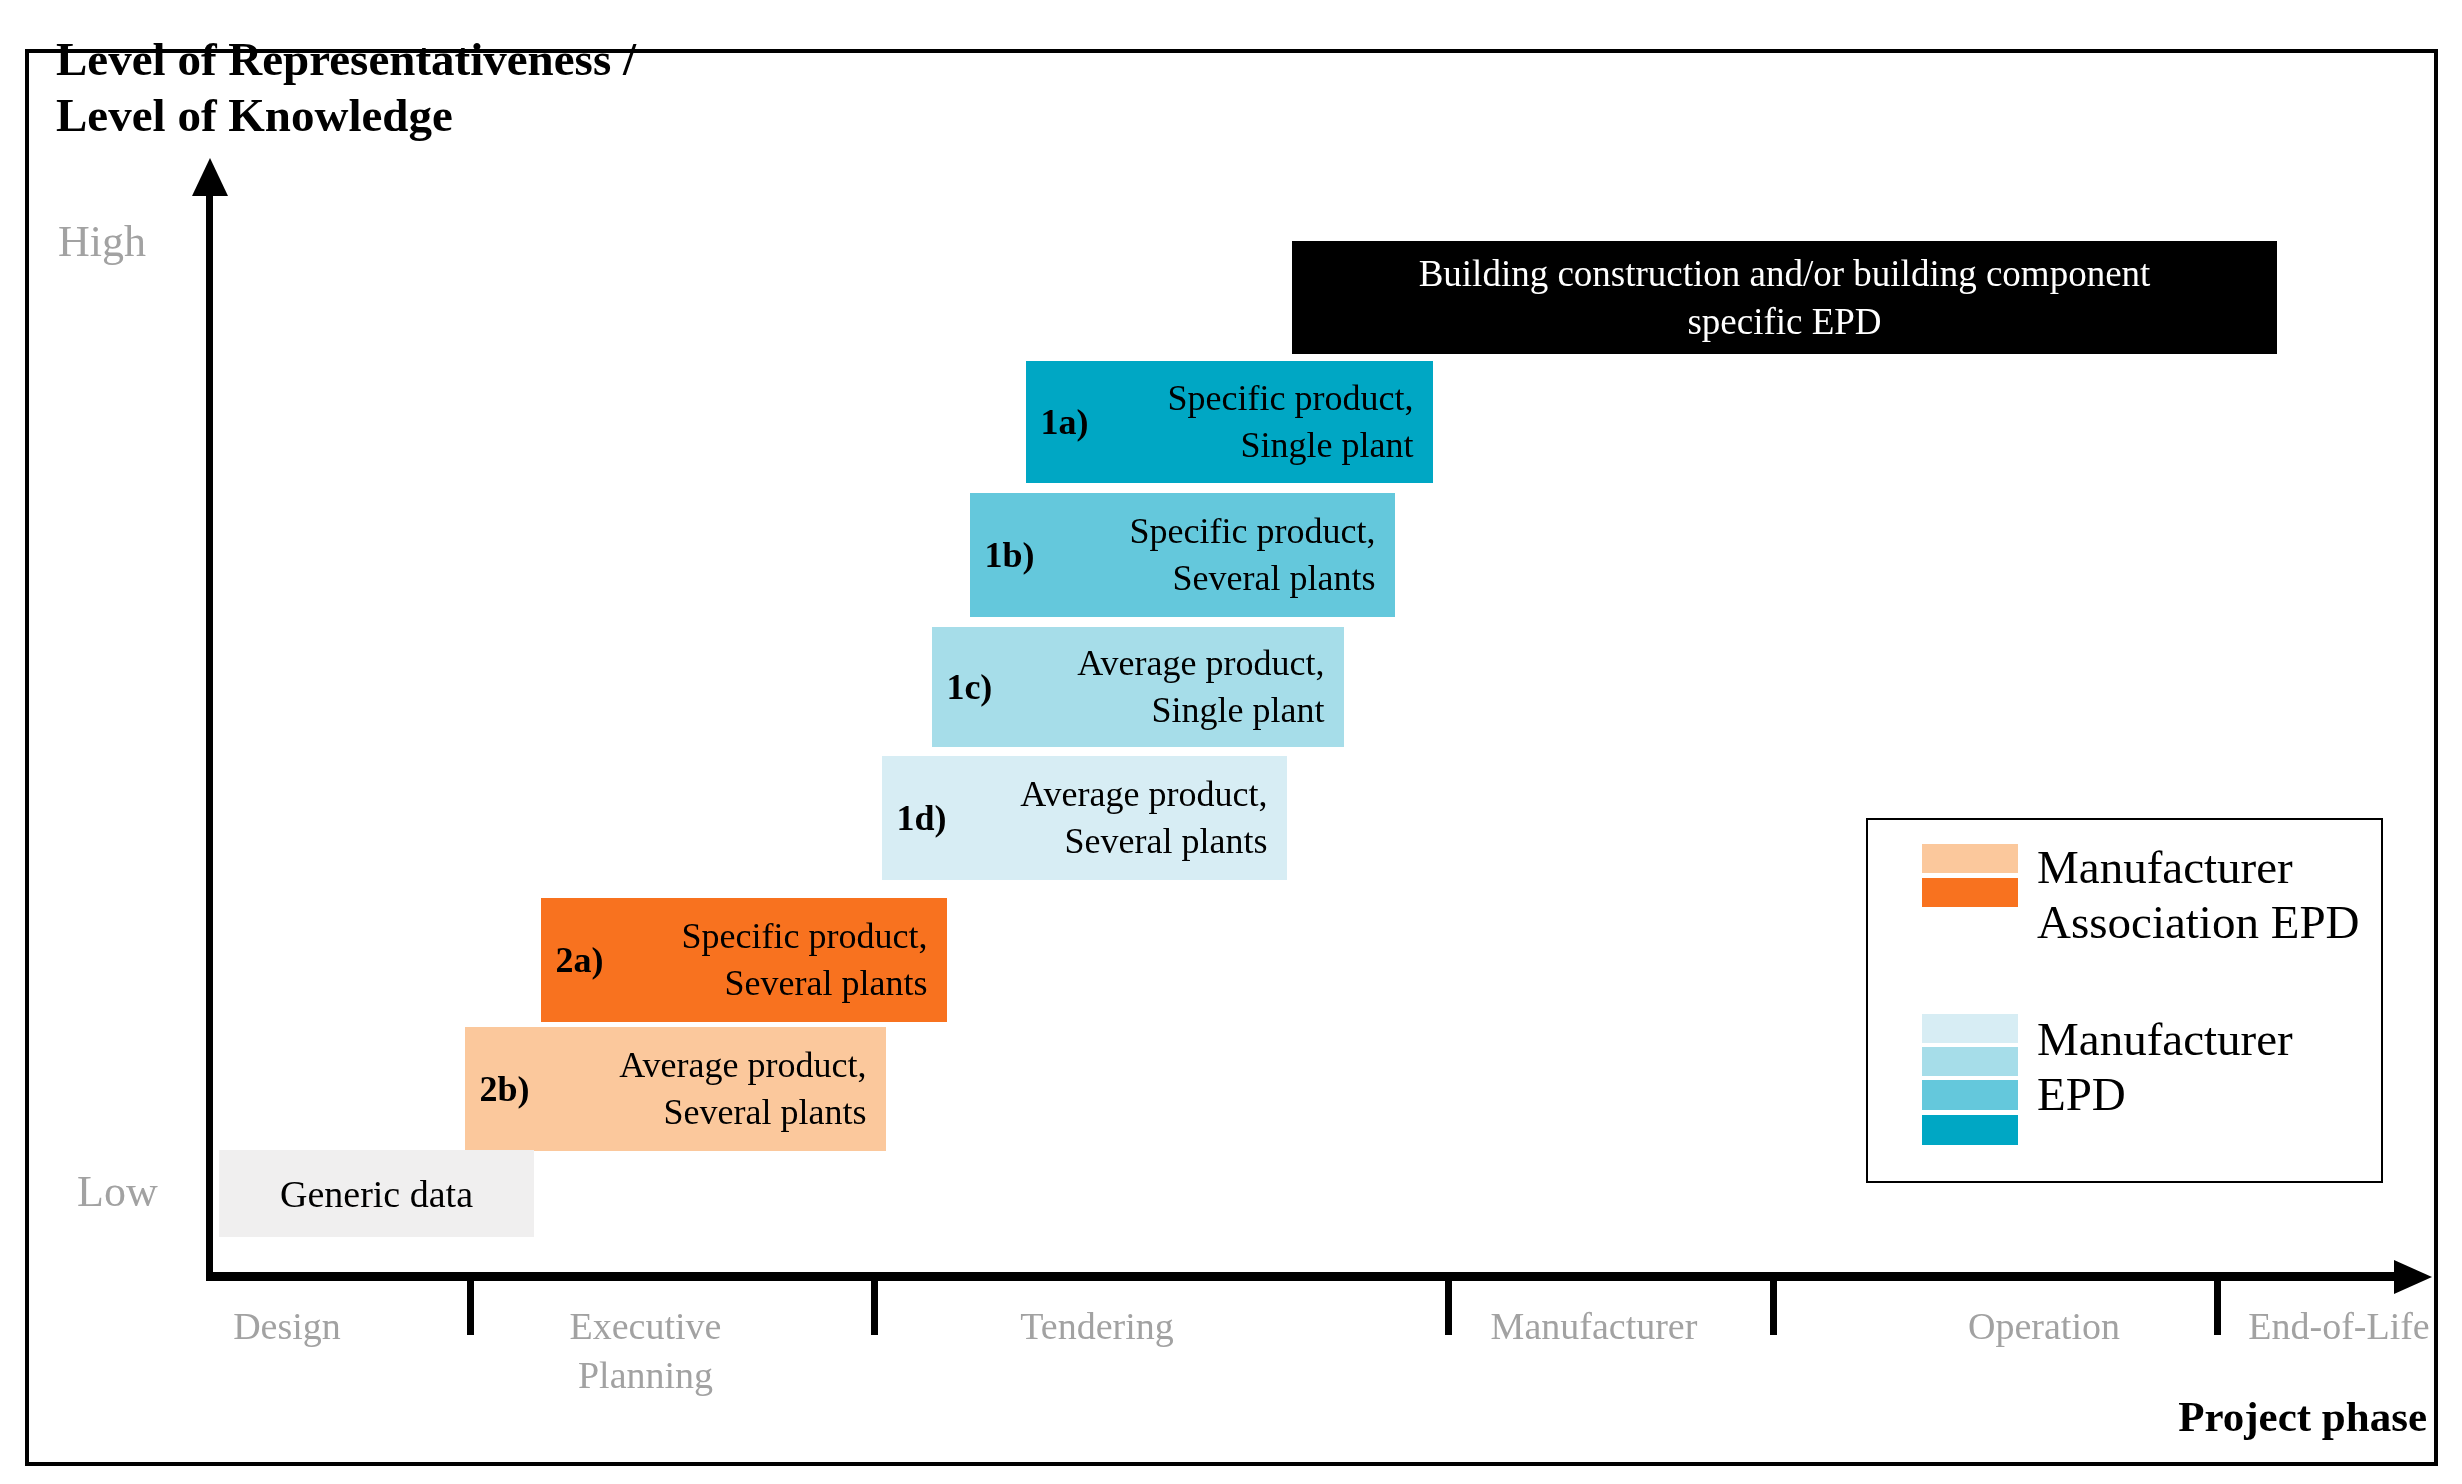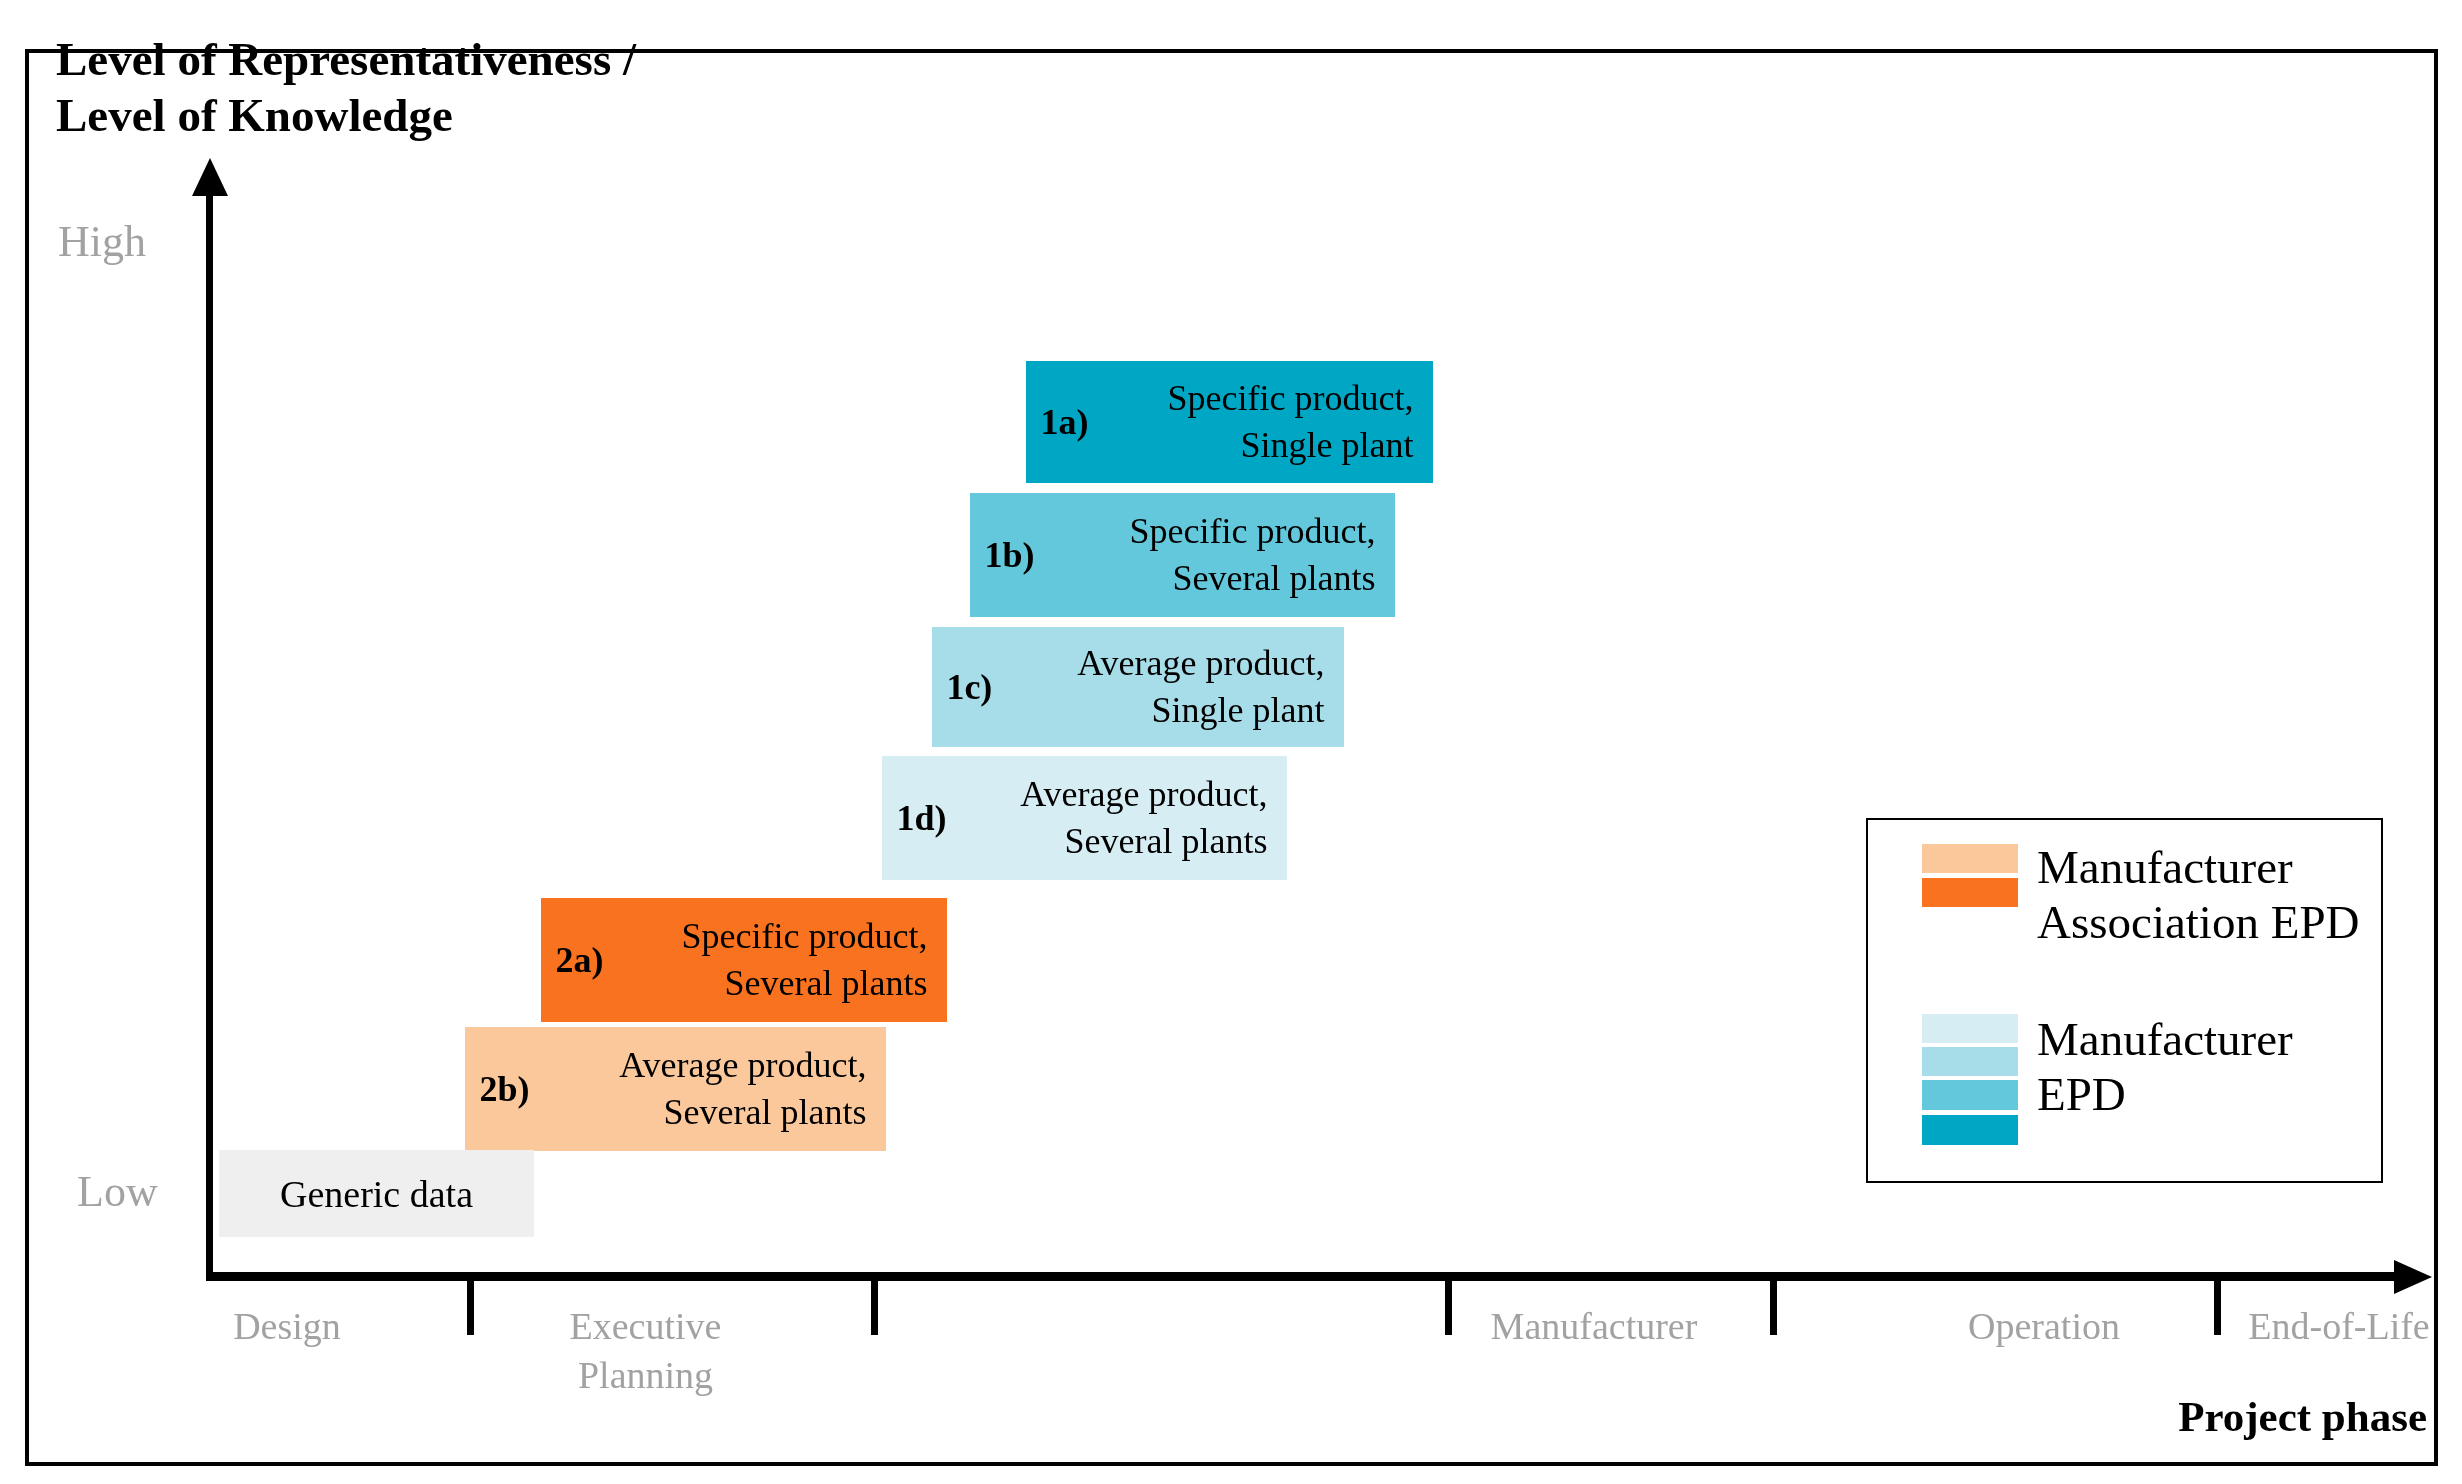--- a/index.html
+++ b/index.html
@@ -114,26 +114,31 @@
   <div class="tick t1"></div>
   <div class="tick t2"></div>
   <div class="tick t3"></div>
   <div class="tick t4"></div>
 
   <div class="axis-hi-lo lab-high">High</div>
   <div class="axis-hi-lo lab-low">Low</div>
 
   <div class="phase ph0">Design</div>
   <div class="phase ph1">Executive Planning</div>
+  <div class="phase ph2">Tendering</div>
   <div class="phase ph3">Manufacturer</div>
   <div class="phase ph4">Operation</div>
   <div class="phase ph5">End-of-Life</div>
 
   <div class="project-phase">Project phase</div>
 
+  <div class="banner" style="background-color: rgb(0, 0, 0);">
+    <span style="white-space:pre-line;">Building construction and/or building component
+specific EPD</span>
+  </div>
 
   <div class="step" id="step-1a" style="background-color: rgb(0, 167, 196);">
     <span class="num">1a)</span>
     <span class="lines">Specific product,
 Single plant</span>
   </div>
   <div class="step" id="step-1b" style="background-color: rgb(100, 200, 220);">
     <span class="num">1b)</span>
     <span class="lines">Specific product,
 Several plants</span>

